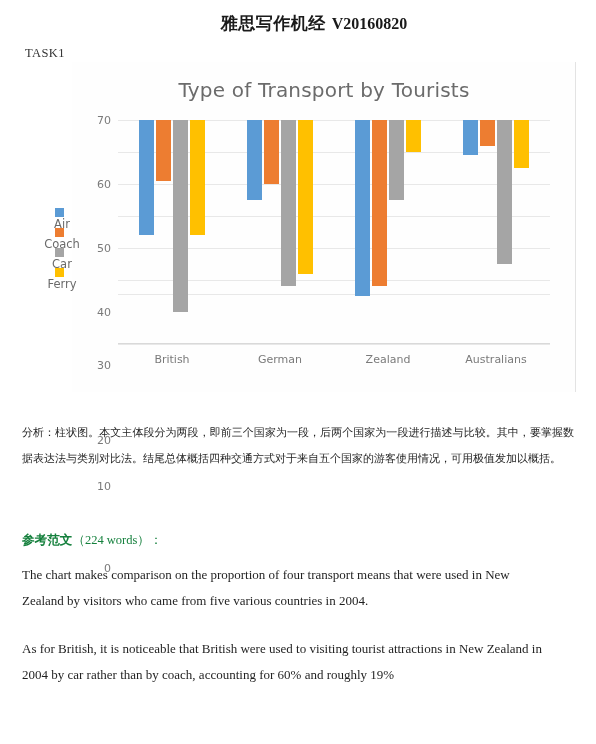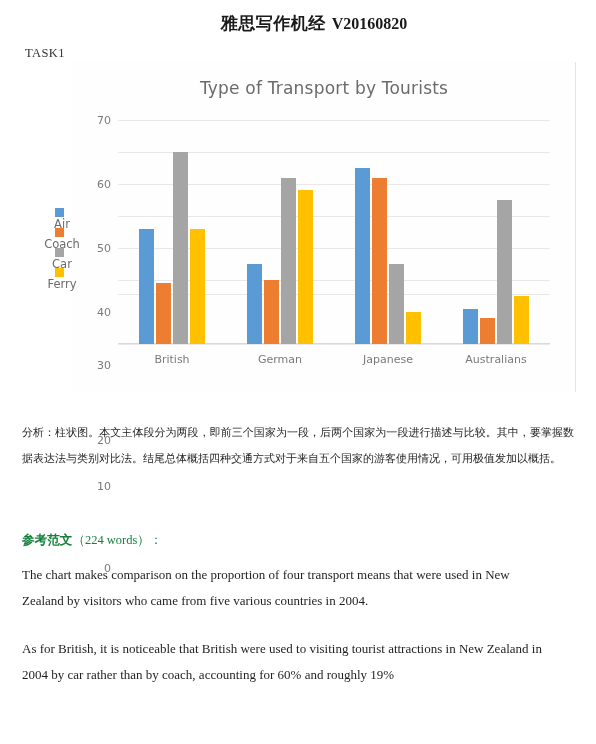--- a/index.html
+++ b/index.html
@@ -58,21 +58,21 @@
     border-right: 1px solid #e3e3e3;
     box-sizing: border-box;
   }
   .chart-title {
     position: absolute;
     top: 16px;
     left: 0;
     width: 504px;
     text-align: center;
     font-family: "DejaVu Sans", sans-serif;
-    font-size: 17px;
+    font-size: 20px;
     color: #6b6b6b;
     letter-spacing: 0.2px;
   }
 
   
   .plot {
     position: absolute;
     left: 46px;          
     top: 58px;           
     width: 432px;
@@ -106,21 +106,20 @@
   .groups {
     position: absolute;
     left: 0; top: 0; right: 0; bottom: 0;
     display: flex;
     align-items: flex-end;
   }
   .group {
     flex: 1 1 0;
     height: 100%;
     display: flex;
-    align-items: flex-end;
     justify-content: center;
     gap: 2px;
     position: relative;
   }
   .bar {
     width: 15px;
   }
   .xtick {
     position: absolute;
     top: 100%;
@@ -251,21 +250,21 @@
           <div class="bar" title="Coach: 20" style="height: 64px; background: rgb(237, 125, 49);"></div>
           <div class="bar" title="Car: 52" style="height: 166.4px; background: rgb(165, 165, 165);"></div>
           <div class="bar" title="Ferry: 48" style="height: 153.6px; background: rgb(255, 192, 0);"></div>
           <div class="xtick">German</div>
         </div>
         <div class="group">
           <div class="bar" title="Air: 55" style="height: 176px; background: rgb(91, 155, 213);"></div>
           <div class="bar" title="Coach: 52" style="height: 166.4px; background: rgb(237, 125, 49);"></div>
           <div class="bar" title="Car: 25" style="height: 80px; background: rgb(165, 165, 165);"></div>
           <div class="bar" title="Ferry: 10" style="height: 32px; background: rgb(255, 192, 0);"></div>
-          <div class="xtick">Japanese</div>
+          <div class="xtick">Zealand</div>
         </div>
         <div class="group">
           <div class="bar" title="Air: 11" style="height: 35.2px; background: rgb(91, 155, 213);"></div>
           <div class="bar" title="Coach: 8" style="height: 25.6px; background: rgb(237, 125, 49);"></div>
           <div class="bar" title="Car: 45" style="height: 144px; background: rgb(165, 165, 165);"></div>
           <div class="bar" title="Ferry: 15" style="height: 48px; background: rgb(255, 192, 0);"></div>
           <div class="xtick">Australians</div>
         </div>
       </div>
   </div>

